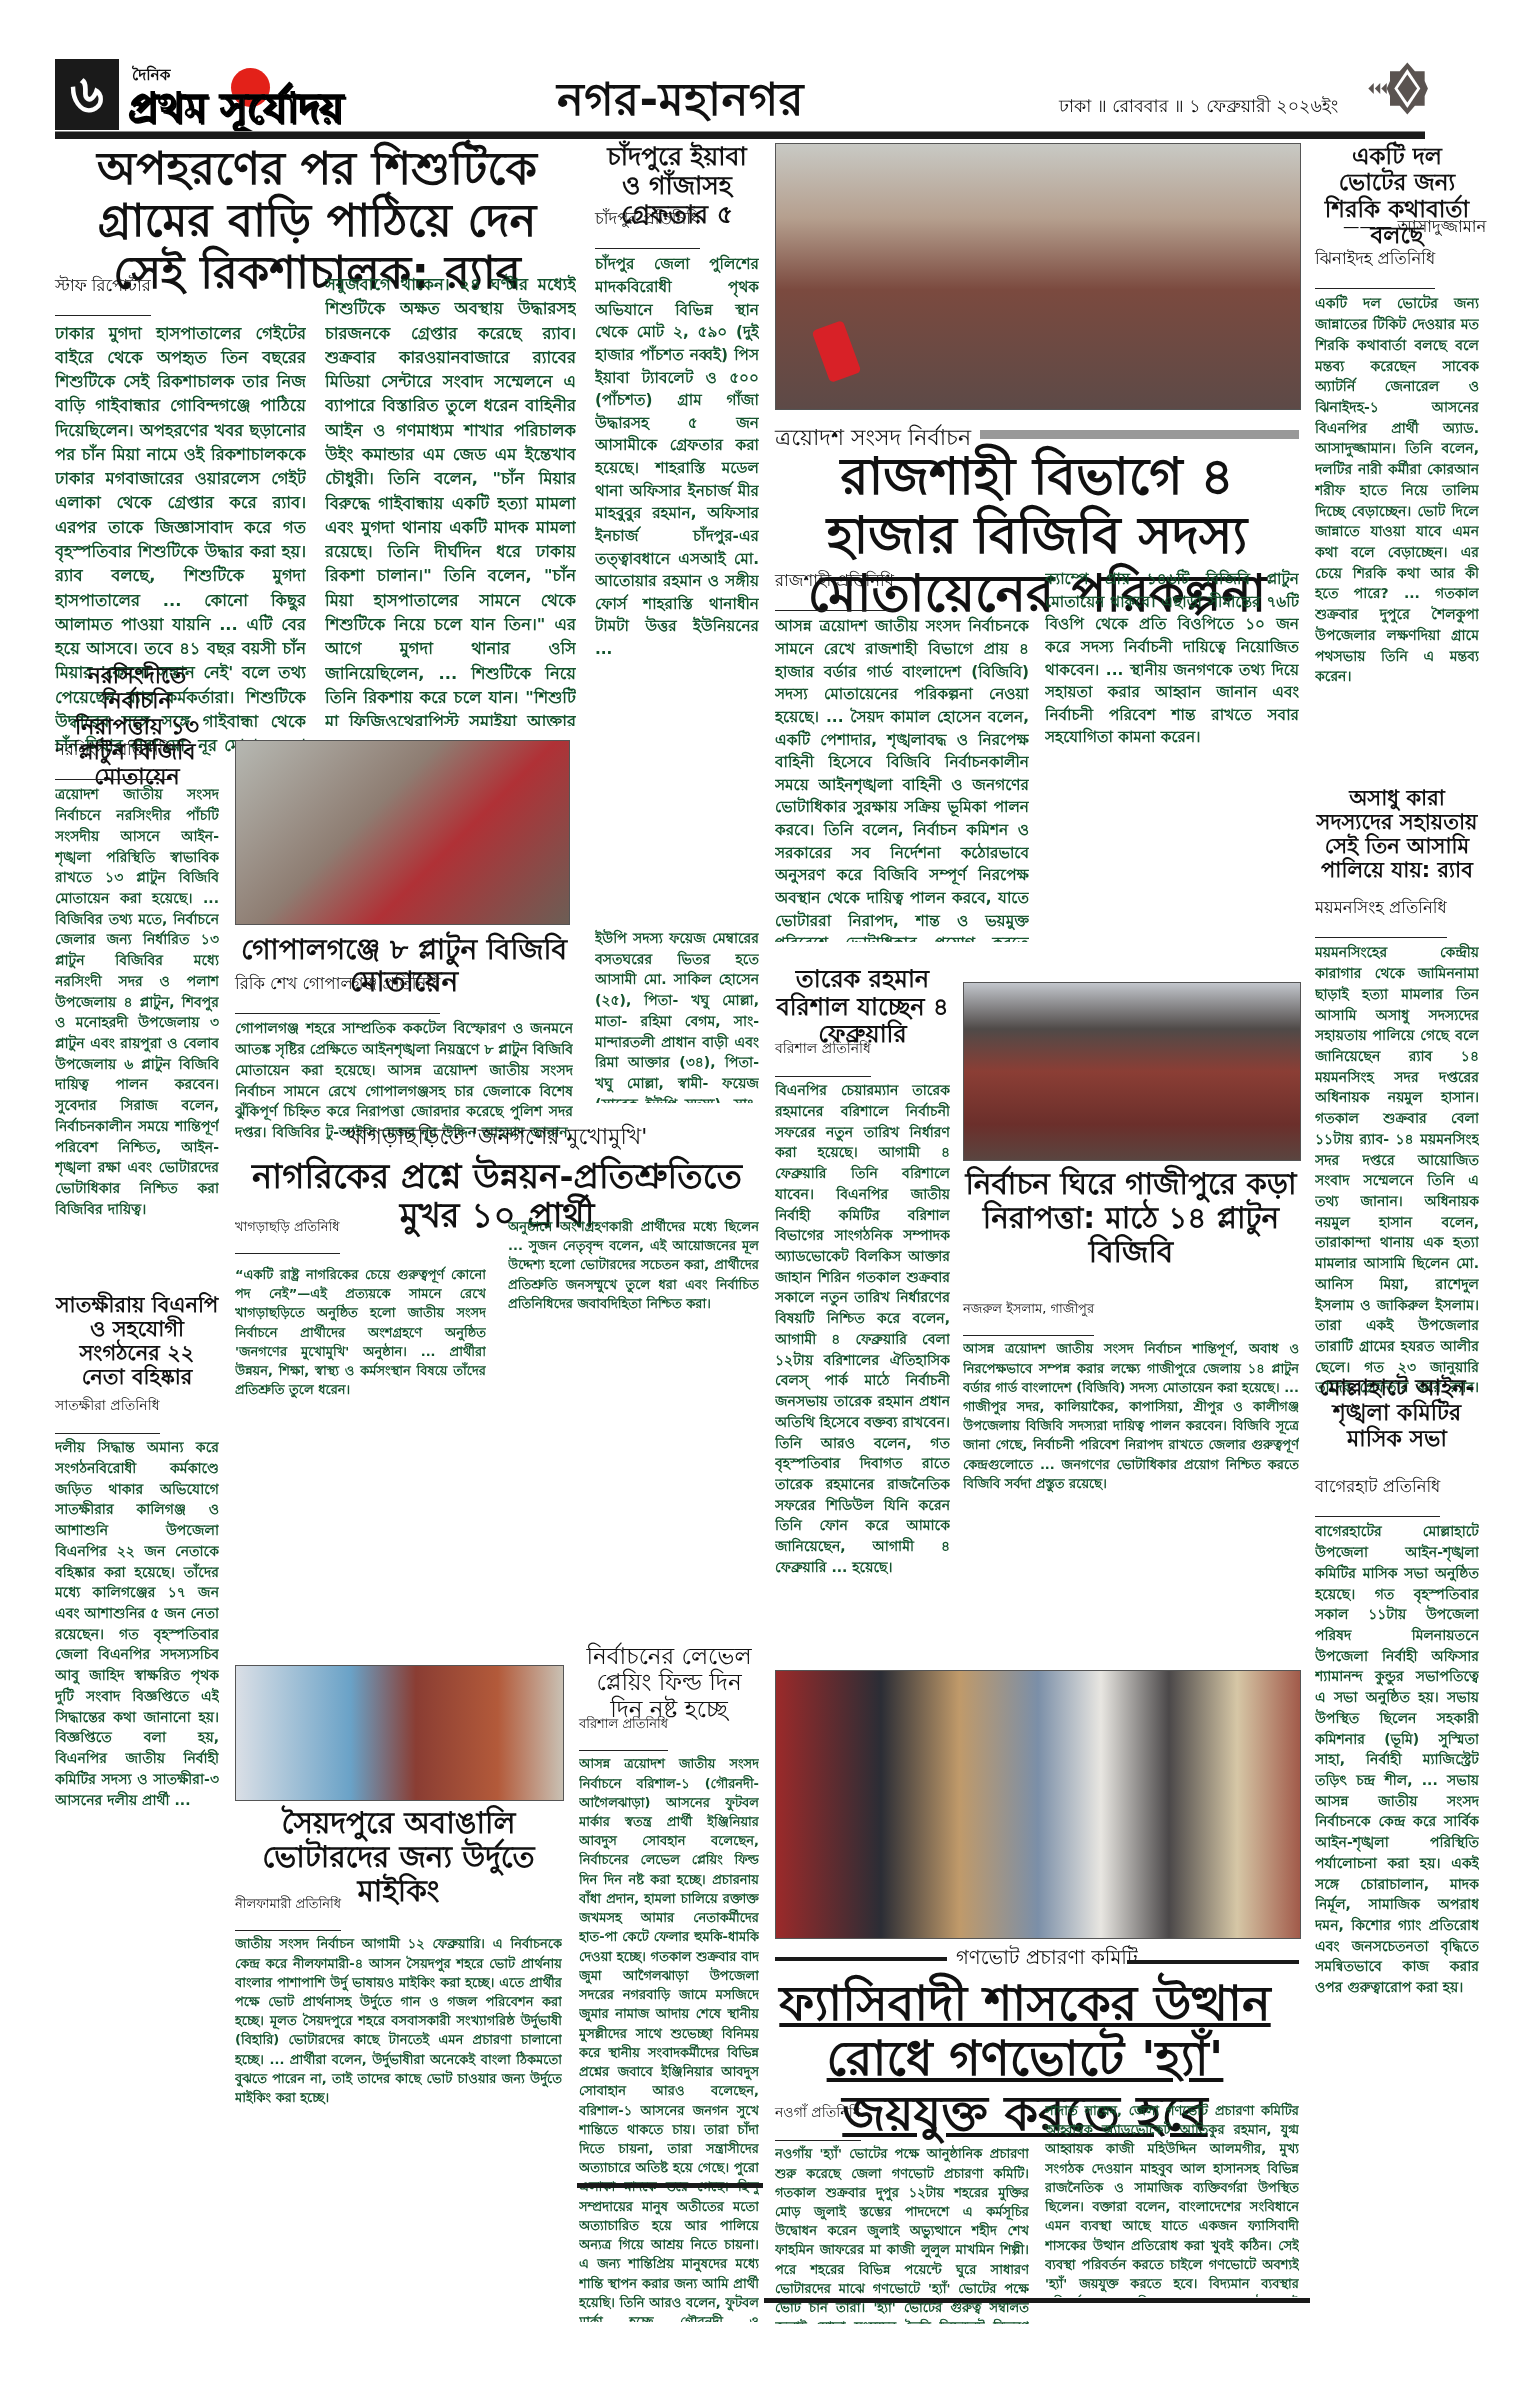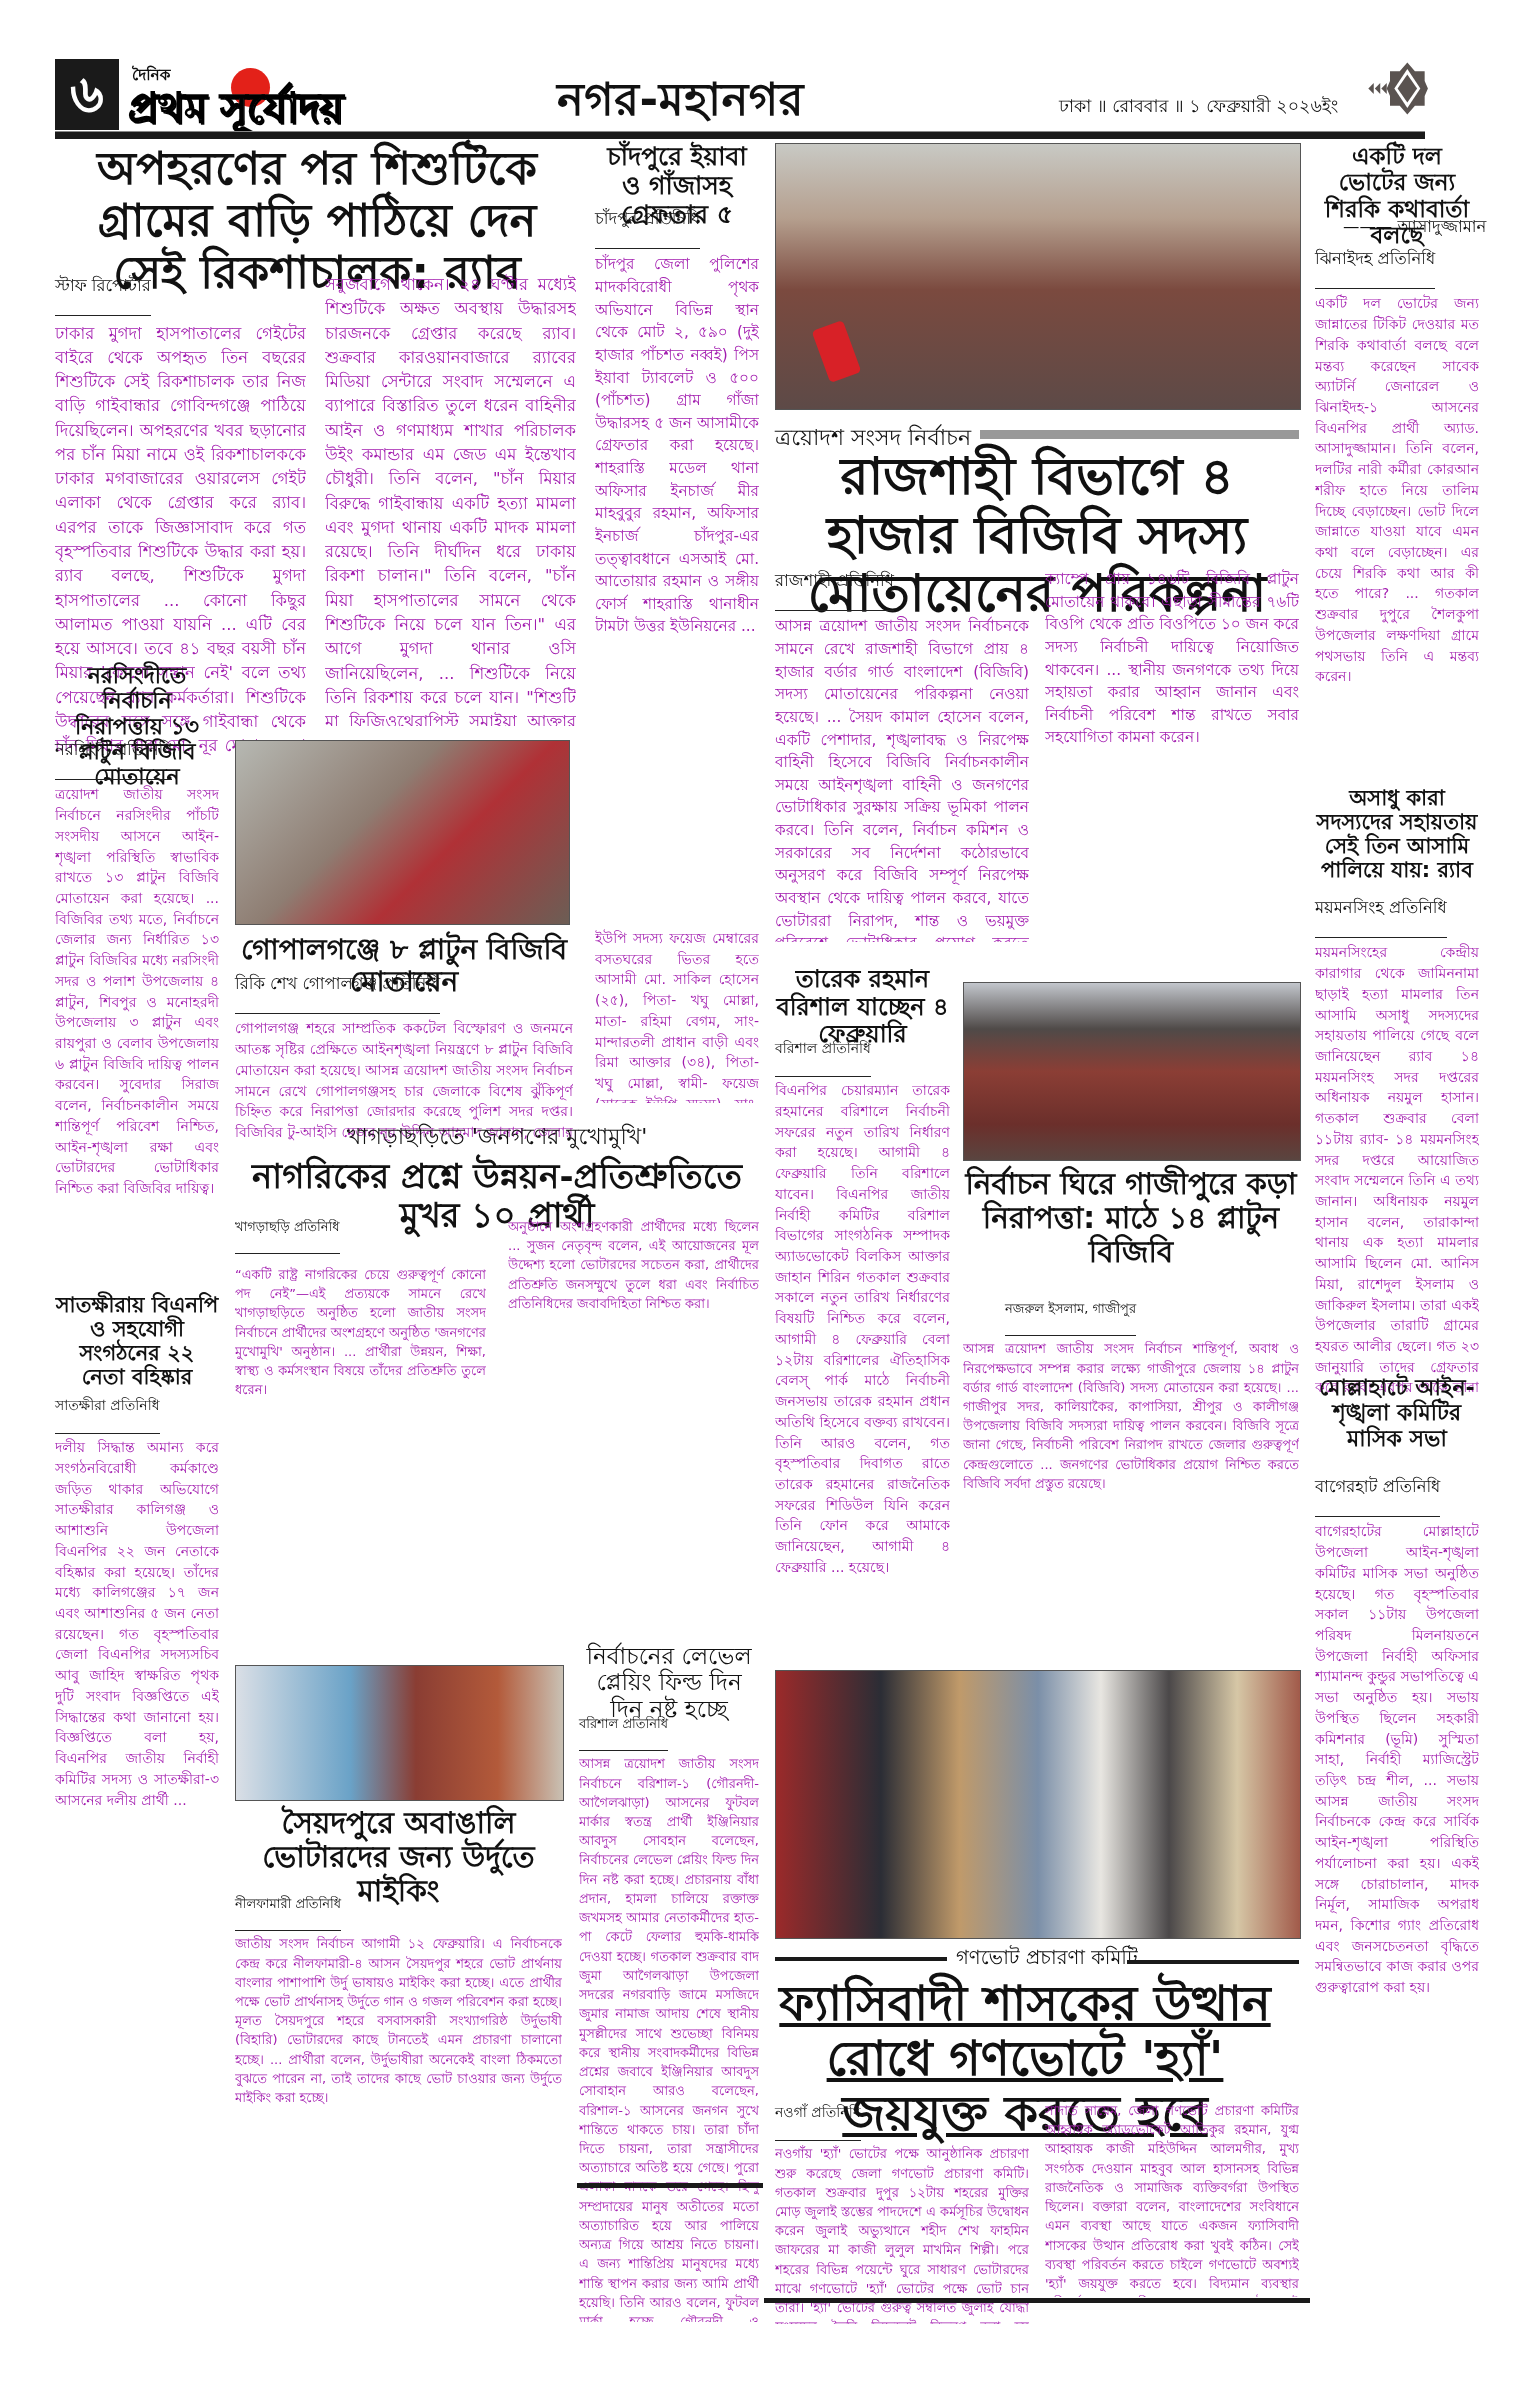--- a/index.html
+++ b/index.html
@@ -14,21 +14,21 @@
            -webkit-text-stroke: 1.1px #000; color: #fff; text-shadow: 1.6px 1.6px 0 #000; }
   .brand-sun { left: 231px; top: 68px; width: 39px; height: 39px; border-radius: 50%; background: #e32119; }
   .section-title { left: 557px; top: 65px; font-size: 45px; font-weight: bold; letter-spacing: 0.5px; }
   .dateline { left: 1059px; top: 93px; font-size: 17.5px; }
   .emblem { left: 1364px; top: 61px; width: 65px; height: 55px; }
   .mast-rule { left: 55px; top: 131px; width: 1370px; height: 6.5px; background: #1a1a1a;
                border-top: 1.6px solid #888; }
   
   .hl { font-weight: bold; line-height: 1.15; text-align: center; }
   .byline { font-size: 16.4px; border-bottom: 1.6px solid #222; display: inline-block; padding-bottom: 15px; }
-  .body { font-size: 16.4px; line-height: 1.48; text-align: justify; color: #a21caf; }
+  .body { font-size: 16.4px; line-height: 1.48; text-align: justify; color: #14532d; font-weight: bold; }
   .rule-h { background: #1a1a1a; height: 4.9px; }
   .photo { background: #777; overflow: hidden; border: 1.1px solid #555; }
   .kicker { font-size: 22px; }
   .kicker-bar { background: #999; height: 8.7px; }
 </style>
 </head>
 <body>
 
 <div class="abs page-num">৬</div>
 <div class="abs brand-sun"></div>
@@ -114,21 +114,21 @@
 
 <div class="abs hl" style="left:775px; top:966px; width:175px; font-size:24px;">তারেক রহমান বরিশাল যাচ্ছেন ৪ ফেব্রুয়ারি</div>
 <div class="abs" style="left:775px; top:1037px; width:175px;">
   <div class="byline" style="font-size:14px;">বরিশাল প্রতিনিধি</div>
   <div class="body" style="margin-top:3.3px; font-size:14px; height:617px; overflow:hidden;">বিএনপির চেয়ারম্যান তারেক রহমানের বরিশালে নির্বাচনী সফরের নতুন তারিখ নির্ধারণ করা হয়েছে। আগামী ৪ ফেব্রুয়ারি তিনি বরিশালে যাবেন। বিএনপির জাতীয় নির্বাহী কমিটির বরিশাল বিভাগের সাংগঠনিক সম্পাদক অ্যাডভোকেট বিলকিস আক্তার জাহান শিরিন গতকাল শুক্রবার সকালে নতুন তারিখ নির্ধারণের বিষয়টি নিশ্চিত করে বলেন, আগামী ৪ ফেব্রুয়ারি বেলা ১২টায় বরিশালের ঐতিহাসিক বেলস্ পার্ক মাঠে নির্বাচনী জনসভায় তারেক রহমান প্রধান অতিথি হিসেবে বক্তব্য রাখবেন। তিনি আরও বলেন, গত বৃহস্পতিবার দিবাগত রাতে তারেক রহমানের রাজনৈতিক সফরের শিডিউল যিনি করেন তিনি ফোন করে আমাকে জানিয়েছেন, আগামী ৪ ফেব্রুয়ারি ... হয়েছে।</div>
 </div>
 
 <div class="abs photo" style="left:963px; top:982px; width:336px; height:177px; background:linear-gradient(180deg,#c2c6cc 0%,#4f4a48 26%,#8b3e35 50%,#6b2f2b 80%,#5a4540 100%);"></div>
 <div class="abs hl" style="left:963px; top:1168px; width:336px; font-size:29.5px;">নির্বাচন ঘিরে গাজীপুরে কড়া নিরাপত্তা: মাঠে ১৪ প্লাটুন বিজিবি</div>
 <div class="abs" style="left:963px; top:1299px; width:336px;">
-  <div class="byline" style="font-size:13px;margin-left:42px;">নজরুল ইসলাম, গাজীপুর</div>
+  <div class="byline" style="font-size:13px;">নজরুল ইসলাম, গাজীপুর</div>
   <div class="body" style="margin-top:3.3px; font-size:13px; height:338px; overflow:hidden;">আসন্ন ত্রয়োদশ জাতীয় সংসদ নির্বাচন শান্তিপূর্ণ, অবাধ ও নিরপেক্ষভাবে সম্পন্ন করার লক্ষ্যে গাজীপুরে জেলায় ১৪ প্লাটুন বর্ডার গার্ড বাংলাদেশ (বিজিবি) সদস্য মোতায়েন করা হয়েছে। ... গাজীপুর সদর, কালিয়াকৈর, কাপাসিয়া, শ্রীপুর ও কালীগঞ্জ উপজেলায় বিজিবি সদস্যরা দায়িত্ব পালন করবেন। বিজিবি সূত্রে জানা গেছে, নির্বাচনী পরিবেশ নিরাপদ রাখতে জেলার গুরুত্বপূর্ণ কেন্দ্রগুলোতে ... জনগণের ভোটাধিকার প্রয়োগ নিশ্চিত করতে বিজিবি সর্বদা প্রস্তুত রয়েছে।</div>
 </div>
 
 <div class="abs hl" style="left:55px; top:1293px; width:164px; font-size:21px;text-align:center;">সাতক্ষীরায় বিএনপি ও সহযোগী সংগঠনের ২২ নেতা বহিষ্কার</div>
 <div class="abs" style="left:55px; top:1394px; width:164px;">
   <div class="byline" style="font-size:14px;">সাতক্ষীরা প্রতিনিধি</div>
   <div class="body" style="margin-top:3.3px; font-size:14px; height:982px; overflow:hidden;">দলীয় সিদ্ধান্ত অমান্য করে সংগঠনবিরোধী কর্মকাণ্ডে জড়িত থাকার অভিযোগে সাতক্ষীরার কালিগঞ্জ ও আশাশুনি উপজেলা বিএনপির ২২ জন নেতাকে বহিষ্কার করা হয়েছে। তাঁদের মধ্যে কালিগঞ্জের ১৭ জন এবং আশাশুনির ৫ জন নেতা রয়েছেন। গত বৃহস্পতিবার জেলা বিএনপির সদস্যসচিব আবু জাহিদ স্বাক্ষরিত পৃথক দুটি সংবাদ বিজ্ঞপ্তিতে এই সিদ্ধান্তের কথা জানানো হয়। বিজ্ঞপ্তিতে বলা হয়, বিএনপির জাতীয় নির্বাহী কমিটির সদস্য ও সাতক্ষীরা-৩ আসনের দলীয় প্রার্থী ...</div>
 </div>
 
 <div class="abs photo" style="left:235px; top:1665px; width:327px; height:134px; background:linear-gradient(90deg,#dadfe6 0%,#6aa2c7 35%,#8a3d33 55%,#b35a3a 80%,#c9c1b4 100%);"></div>

